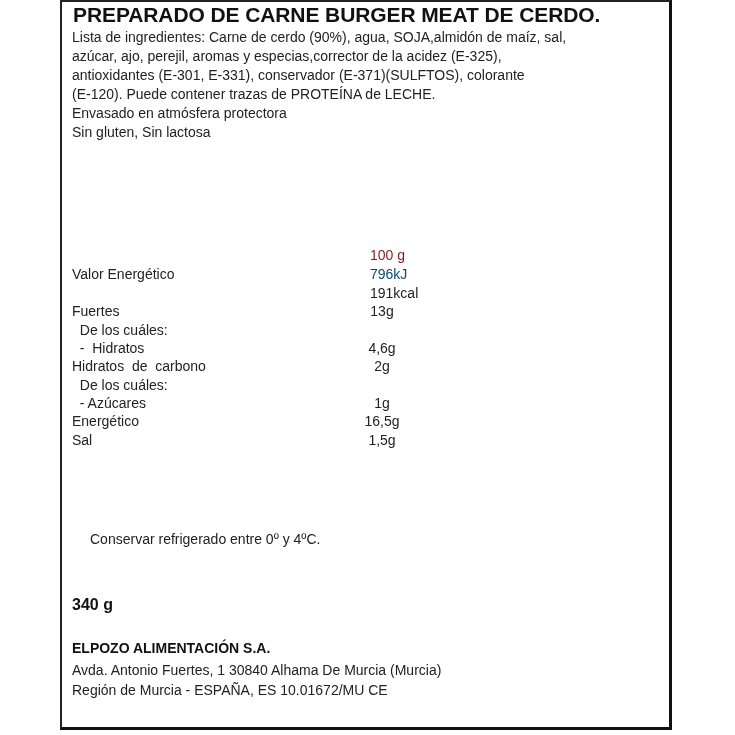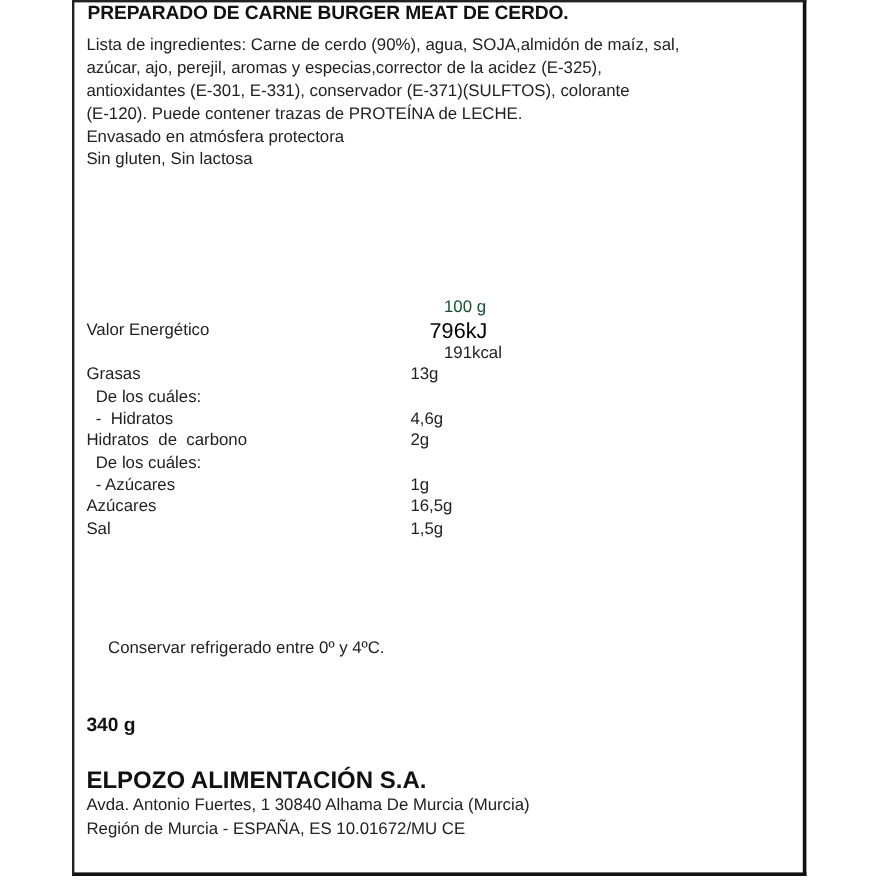--- a/index.html
+++ b/index.html
@@ -27,21 +27,21 @@
       border-bottom: 3px solid #111;
       box-sizing: border-box;
     }
     .abs {
       position: absolute;
       white-space: nowrap;
     }
     .title {
       left: 11px;
       top: 1px;
-      font-size: 16px;
+      font-size: 21px;
       font-weight: bold;
       letter-spacing: -0.1px;
       color: #111;
     }
     .body-text {
       font-size: 14px;
       line-height: 19px;
       color: #222;
     }
     .ingredients {
@@ -52,45 +52,45 @@
     }
     .ingredients div { white-space: nowrap; }
     .n-label {
       left: 10px;
       font-size: 14px;
       color: #222;
     }
     .n-value {
       font-size: 14px;
       color: #222;
-      text-align: left;
+      text-align: center;
       width: 80px;
       left: 280px;
     }
-    .n-header { left: 308px; font-size: 14px; color: #14532d; }
-    .energy-kj { left: 296px; font-size: 18px; color: #000000; }
+    .n-header { left: 308px; font-size: 14px; color: #7f1d1d; }
+    .energy-kj { left: 308px; font-size: 14px; color: #0c4a6e; }
     .energy-kcal { left: 308px; font-size: 14px; color: #222; }
     .storage {
       left: 10px;
       top: 529px;
       font-size: 14px;
       color: #222;
       margin-left: 18px;
     }
     .net-weight {
       left: 10px;
       top: 594px;
       font-size: 16px;
       font-weight: bold;
       color: #111;
     }
     .company {
       left: 10px;
       top: 638px;
-      font-size: 20px;
+      font-size: 14px;
       font-weight: bold;
       color: #111;
     }
     .address {
       left: 10px;
       top: 658px;
       font-size: 14px;
       line-height: 20px;
       color: #222;
     }
@@ -111,37 +111,37 @@
     <div>Sin gluten, Sin lactosa</div>
   </div>
 
   <div>
     <div class="abs n-header" style="top:245px;">100 g</div>
 
     <div class="abs n-label" style="top:264px;">Valor  Energético</div>
     <div class="abs energy-kj" style="top:264px;">796kJ</div>
     <div class="abs energy-kcal" style="top:283px;">191kcal</div>
 
-    <div class="abs n-label" style="top:301px; white-space:pre;">Grasas</div>
+    <div class="abs n-label" style="top:301px; white-space:pre;">Fuertes</div>
     <div class="abs n-value" style="top:301px;">13g</div>
 
     <div class="abs n-label" style="top:320px; white-space:pre;">  De los cuáles:</div>
 
     <div class="abs n-label" style="top:338px; white-space:pre;">  -  Hidratos</div>
     <div class="abs n-value" style="top:338px;">4,6g</div>
 
     <div class="abs n-label" style="top:356px; white-space:pre;">Hidratos  de  carbono</div>
     <div class="abs n-value" style="top:356px;">2g</div>
 
     <div class="abs n-label" style="top:375px; white-space:pre;">  De los cuáles:</div>
 
     <div class="abs n-label" style="top:393px; white-space:pre;">  - Azúcares</div>
     <div class="abs n-value" style="top:393px;">1g</div>
 
-    <div class="abs n-label" style="top:411px; white-space:pre;">Azúcares</div>
+    <div class="abs n-label" style="top:411px; white-space:pre;">Energético</div>
     <div class="abs n-value" style="top:411px;">16,5g</div>
 
     <div class="abs n-label" style="top:430px; white-space:pre;">Sal</div>
     <div class="abs n-value" style="top:430px;">1,5g</div>
   </div>
 
   <div class="abs storage">Conservar refrigerado entre 0º y 4ºC.</div>
 
   <div class="abs net-weight">340 g</div>
 

